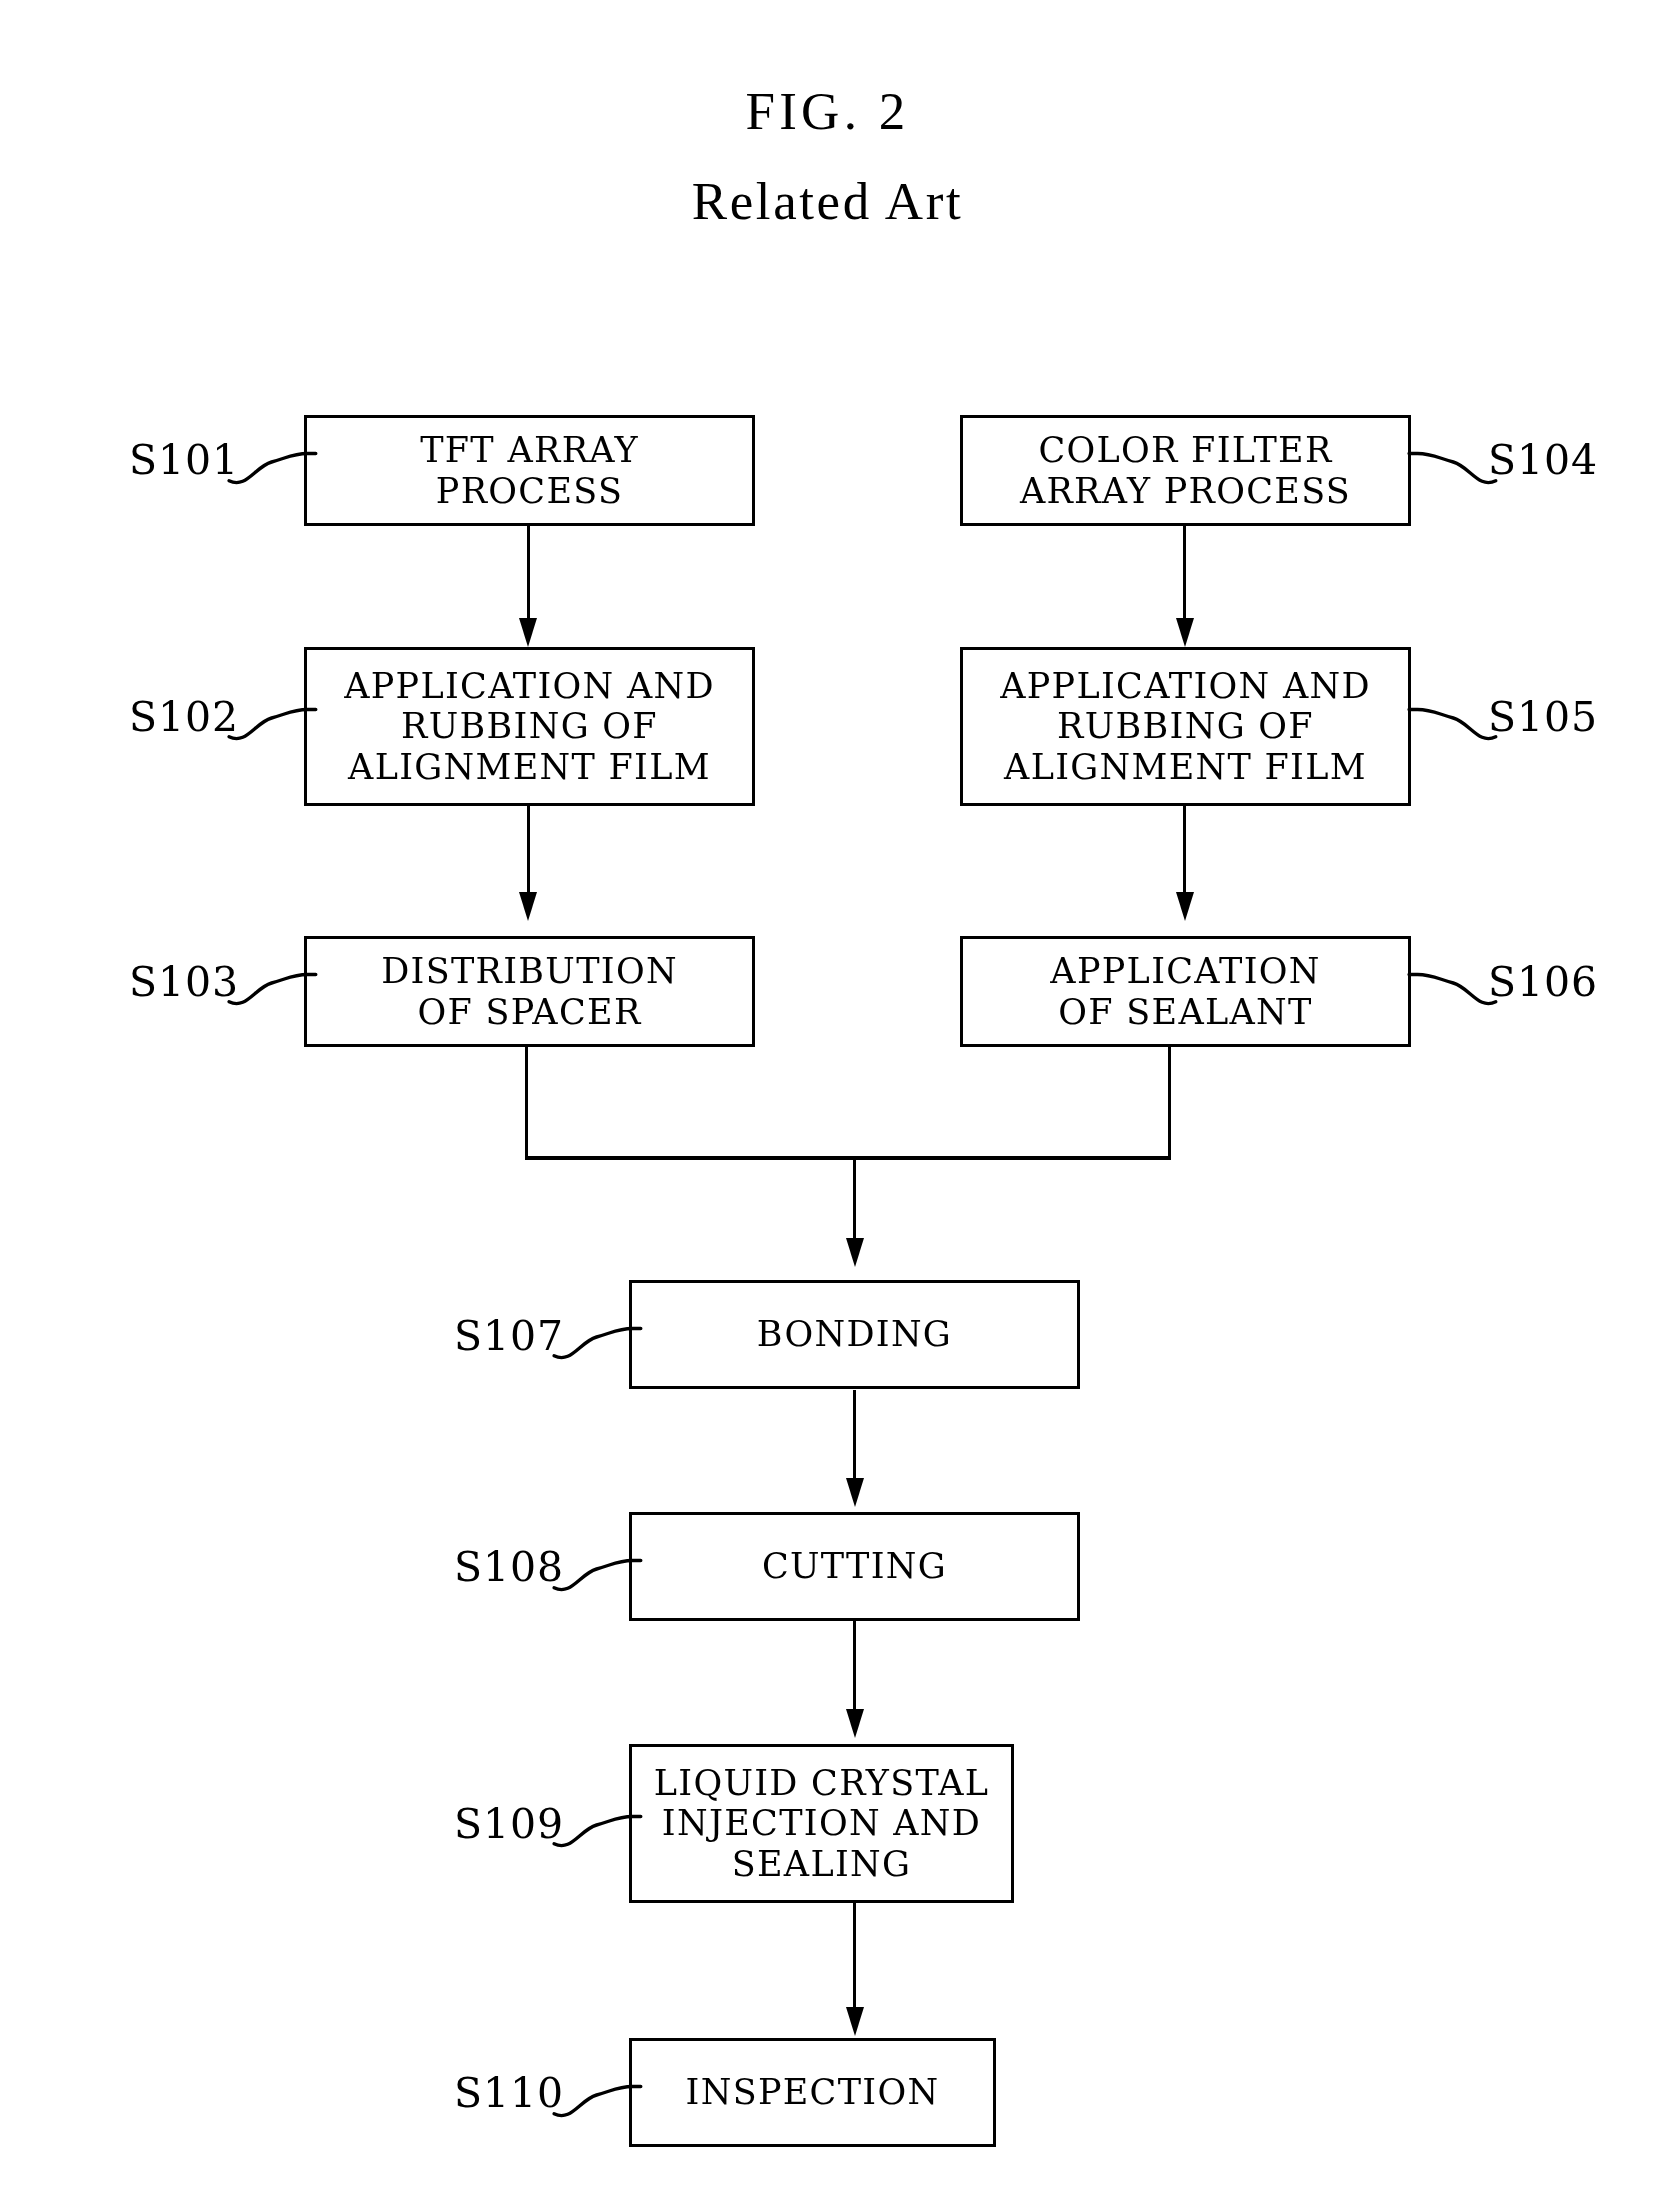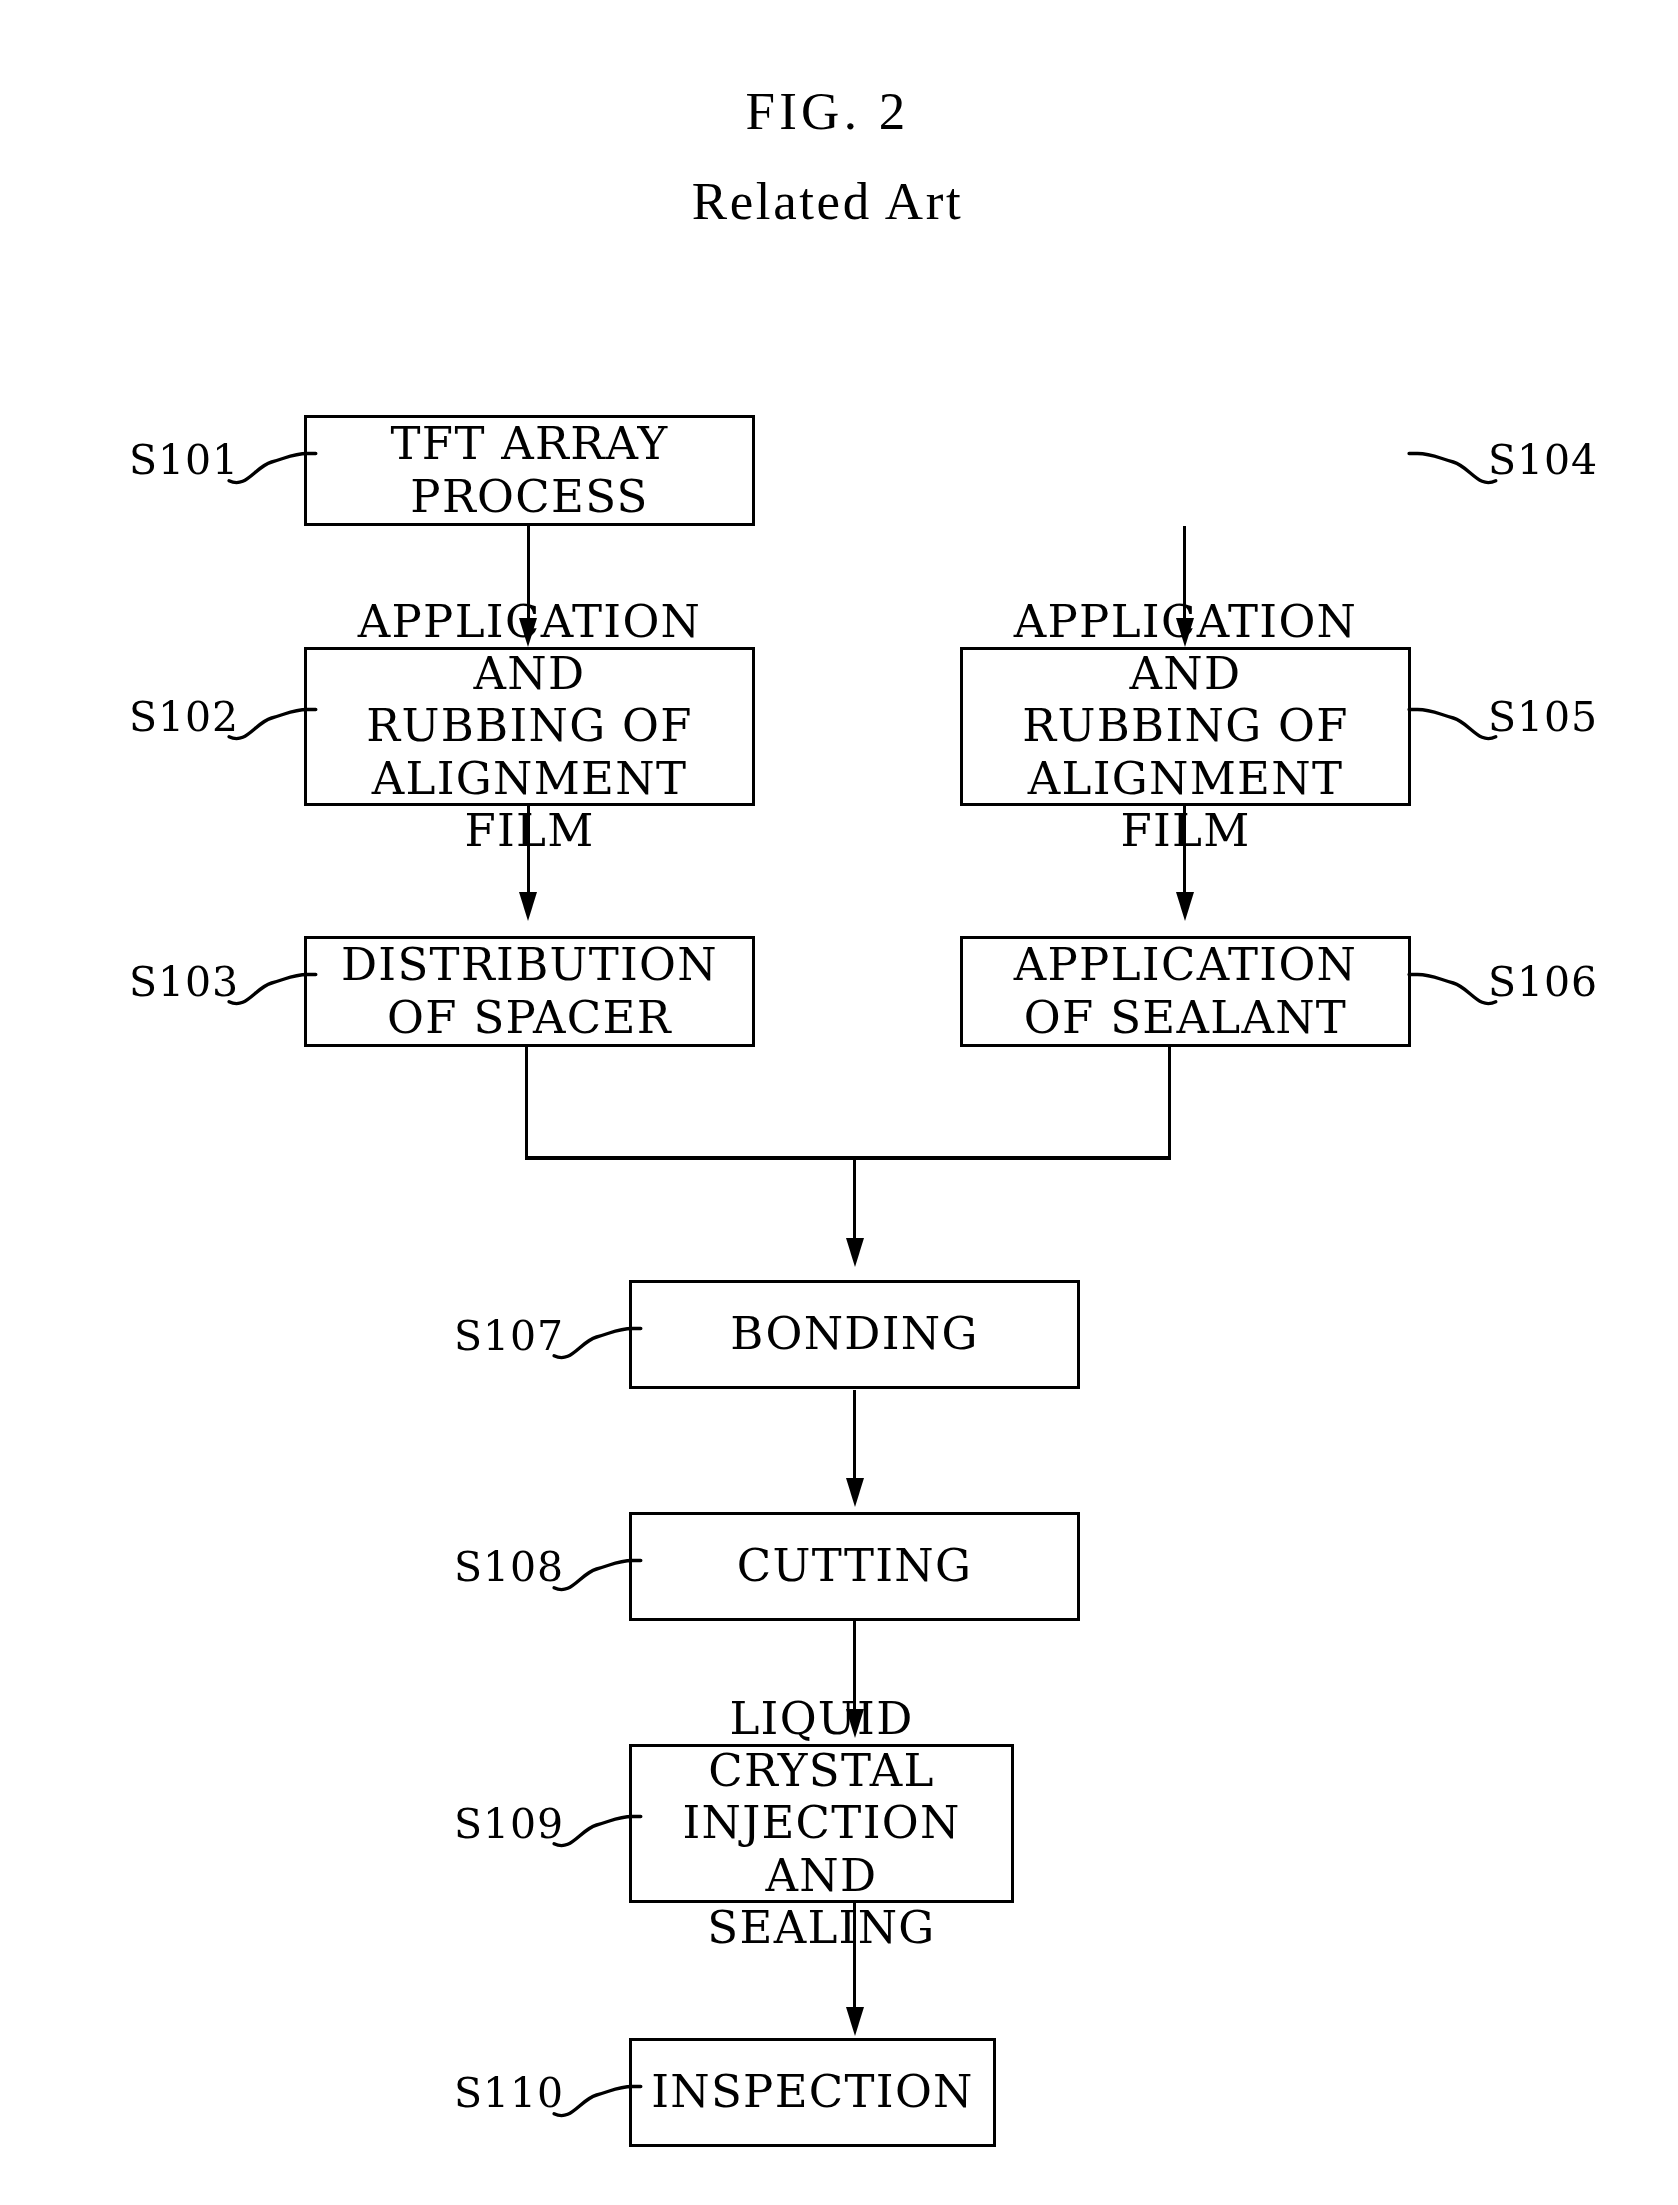--- a/index.html
+++ b/index.html
@@ -50,21 +50,21 @@
     background: #ffffff;
     display: flex;
     align-items: center;
     justify-content: center;
     text-align: center;
   }
   .box .box-label {
     display: block;
     width: 100%;
     font-family: "DejaVu Serif", "Liberation Serif", serif;
-    font-size: 45px;
+    font-size: 35px;
     line-height: 1.16;
     letter-spacing: 1.3px;
     white-space: pre-line;
     text-align: center;
   }
 
   
   .step-ref {
     position: absolute;
     font-family: "DejaVu Serif", "Liberation Serif", serif;
@@ -117,20 +117,24 @@
 
   <div class="box" style="left:304px; top:415px; width:451px; height:111px;">
     <span class="box-label">TFT ARRAY
 PROCESS</span>
   </div>
   <div class="step-ref left" style="left:51px; top:436px; width:188px;">S101</div>
   <svg class="leader" style="left:227px; top:428px; width:90px; height:68px;" viewBox="0 0 105 80">
     <path d="M2 62 C 22 72, 32 46, 52 40 C 70 35, 78 30, 94 30 L 104 30"></path>
   </svg>
 
+  <div class="box" style="left:960px; top:415px; width:451px; height:111px;">
+    <span class="box-label">COLOR FILTER
+ARRAY PROCESS</span>
+  </div>
   <div class="step-ref right" style="left:1488px; top:436px; width:188px;">S104</div>
   <svg class="leader" style="left:1407px; top:428px; width:90px; height:68px;" viewBox="0 0 105 80">
     <path d="M2 30 L 12 30 C 28 30, 36 35, 54 40 C 74 46, 84 72, 104 62"></path>
   </svg>
 
   <div class="vline" style="left:527px; top:526px; height:111px;"></div>
   <div class="arrowhead" style="left:519px; top:618px;"></div>
 
   <div class="vline" style="left:1183px; top:526px; height:111px;"></div>
   <div class="arrowhead" style="left:1176px; top:618px;"></div>

